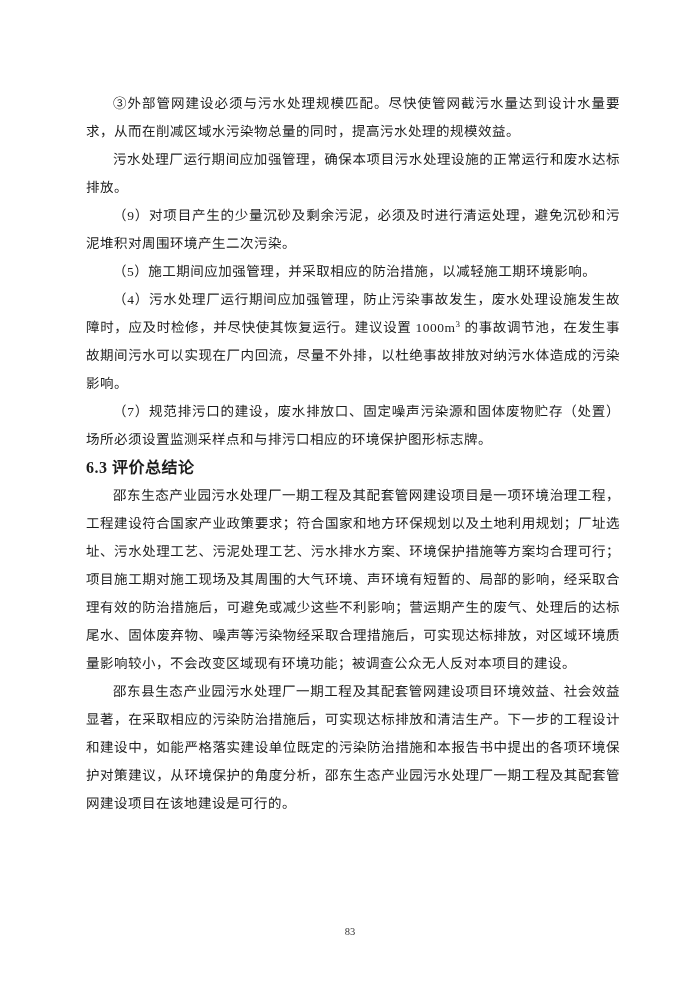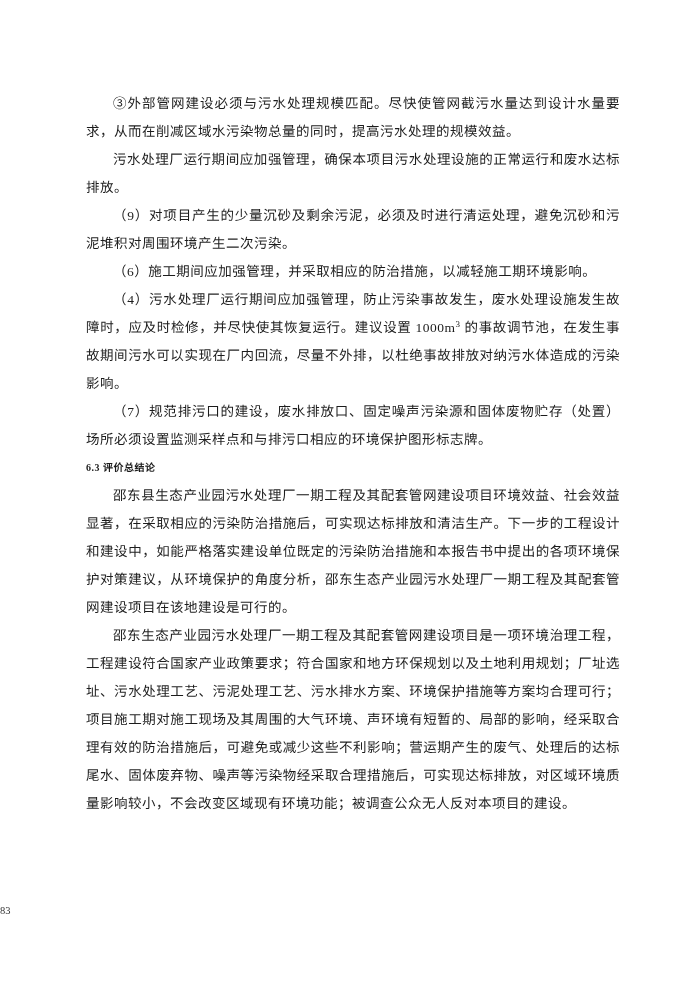--- a/index.html
+++ b/index.html
@@ -26,64 +26,64 @@
   p.body-para {
     margin: 0;
     font-size: 13.5px;
     line-height: 28px;
     text-align: justify;
     text-indent: 2em;
     letter-spacing: 0.5px;
   }
   h2.section-heading {
     margin: 0;
-    font-size: 10px;
+    font-size: 16px;
     font-weight: bold;
     line-height: 28px;
     text-indent: 0;
     letter-spacing: 0.5px;
     color: #1c1c1c;
   }
   sup.msup {
     font-size: 9px;
     line-height: 0;
     vertical-align: super;
   }
   .page-number {
     position: absolute;
-    top: 905px;
+    top: 926px;
     left: 0;
     width: 100%;
-    text-align: left;
+    text-align: center;
     font-size: 10.5px;
     color: #333333;
   }
 </style>
 </head>
 <body>
 
 <div class="page">
   <div class="content">
 
     <p class="body-para">③外部管网建设必须与污水处理规模匹配。尽快使管网截污水量达到设计水量要求，从而在削减区域水污染物总量的同时，提高污水处理的规模效益。</p>
 
     <p class="body-para">污水处理厂运行期间应加强管理，确保本项目污水处理设施的正常运行和废水达标排放。</p>
 
     <p class="body-para">（9）对项目产生的少量沉砂及剩余污泥，必须及时进行清运处理，避免沉砂和污泥堆积对周围环境产生二次污染。</p>
 
-    <p class="body-para">（6）施工期间应加强管理，并采取相应的防治措施，以减轻施工期环境影响。</p>
+    <p class="body-para">（5）施工期间应加强管理，并采取相应的防治措施，以减轻施工期环境影响。</p>
 
     <p class="body-para">
       <span>（4）污水处理厂运行期间应加强管理，防止污染事故发生，废水处理设施发生故障时，应及时检修，并尽快使其恢复运行。建议设置 1000m</span><sup class="msup">3</sup><span> 的事故调节池，在发生事故期间污水可以实现在厂内回流，尽量不外排，以杜绝事故排放对纳污水体造成的污染影响。</span>
     </p>
 
     <p class="body-para">（7）规范排污口的建设，废水排放口、固定噪声污染源和固体废物贮存（处置）场所必须设置监测采样点和与排污口相应的环境保护图形标志牌。</p>
 
     <h2 class="section-heading">6.3 评价总结论</h2>
 
+    <p class="body-para">邵东生态产业园污水处理厂一期工程及其配套管网建设项目是一项环境治理工程，工程建设符合国家产业政策要求；符合国家和地方环保规划以及土地利用规划；厂址选址、污水处理工艺、污泥处理工艺、污水排水方案、环境保护措施等方案均合理可行；项目施工期对施工现场及其周围的大气环境、声环境有短暂的、局部的影响，经采取合理有效的防治措施后，可避免或减少这些不利影响；营运期产生的废气、处理后的达标尾水、固体废弃物、噪声等污染物经采取合理措施后，可实现达标排放，对区域环境质量影响较小，不会改变区域现有环境功能；被调查公众无人反对本项目的建设。</p>
+
     <p class="body-para">邵东县生态产业园污水处理厂一期工程及其配套管网建设项目环境效益、社会效益显著，在采取相应的污染防治措施后，可实现达标排放和清洁生产。下一步的工程设计和建设中，如能严格落实建设单位既定的污染防治措施和本报告书中提出的各项环境保护对策建议，从环境保护的角度分析，邵东生态产业园污水处理厂一期工程及其配套管网建设项目在该地建设是可行的。</p>
-
-    <p class="body-para">邵东生态产业园污水处理厂一期工程及其配套管网建设项目是一项环境治理工程，工程建设符合国家产业政策要求；符合国家和地方环保规划以及土地利用规划；厂址选址、污水处理工艺、污泥处理工艺、污水排水方案、环境保护措施等方案均合理可行；项目施工期对施工现场及其周围的大气环境、声环境有短暂的、局部的影响，经采取合理有效的防治措施后，可避免或减少这些不利影响；营运期产生的废气、处理后的达标尾水、固体废弃物、噪声等污染物经采取合理措施后，可实现达标排放，对区域环境质量影响较小，不会改变区域现有环境功能；被调查公众无人反对本项目的建设。</p>
 
   </div>
 
   <div class="page-number">83</div>
 </div>
 
 </body></html>

